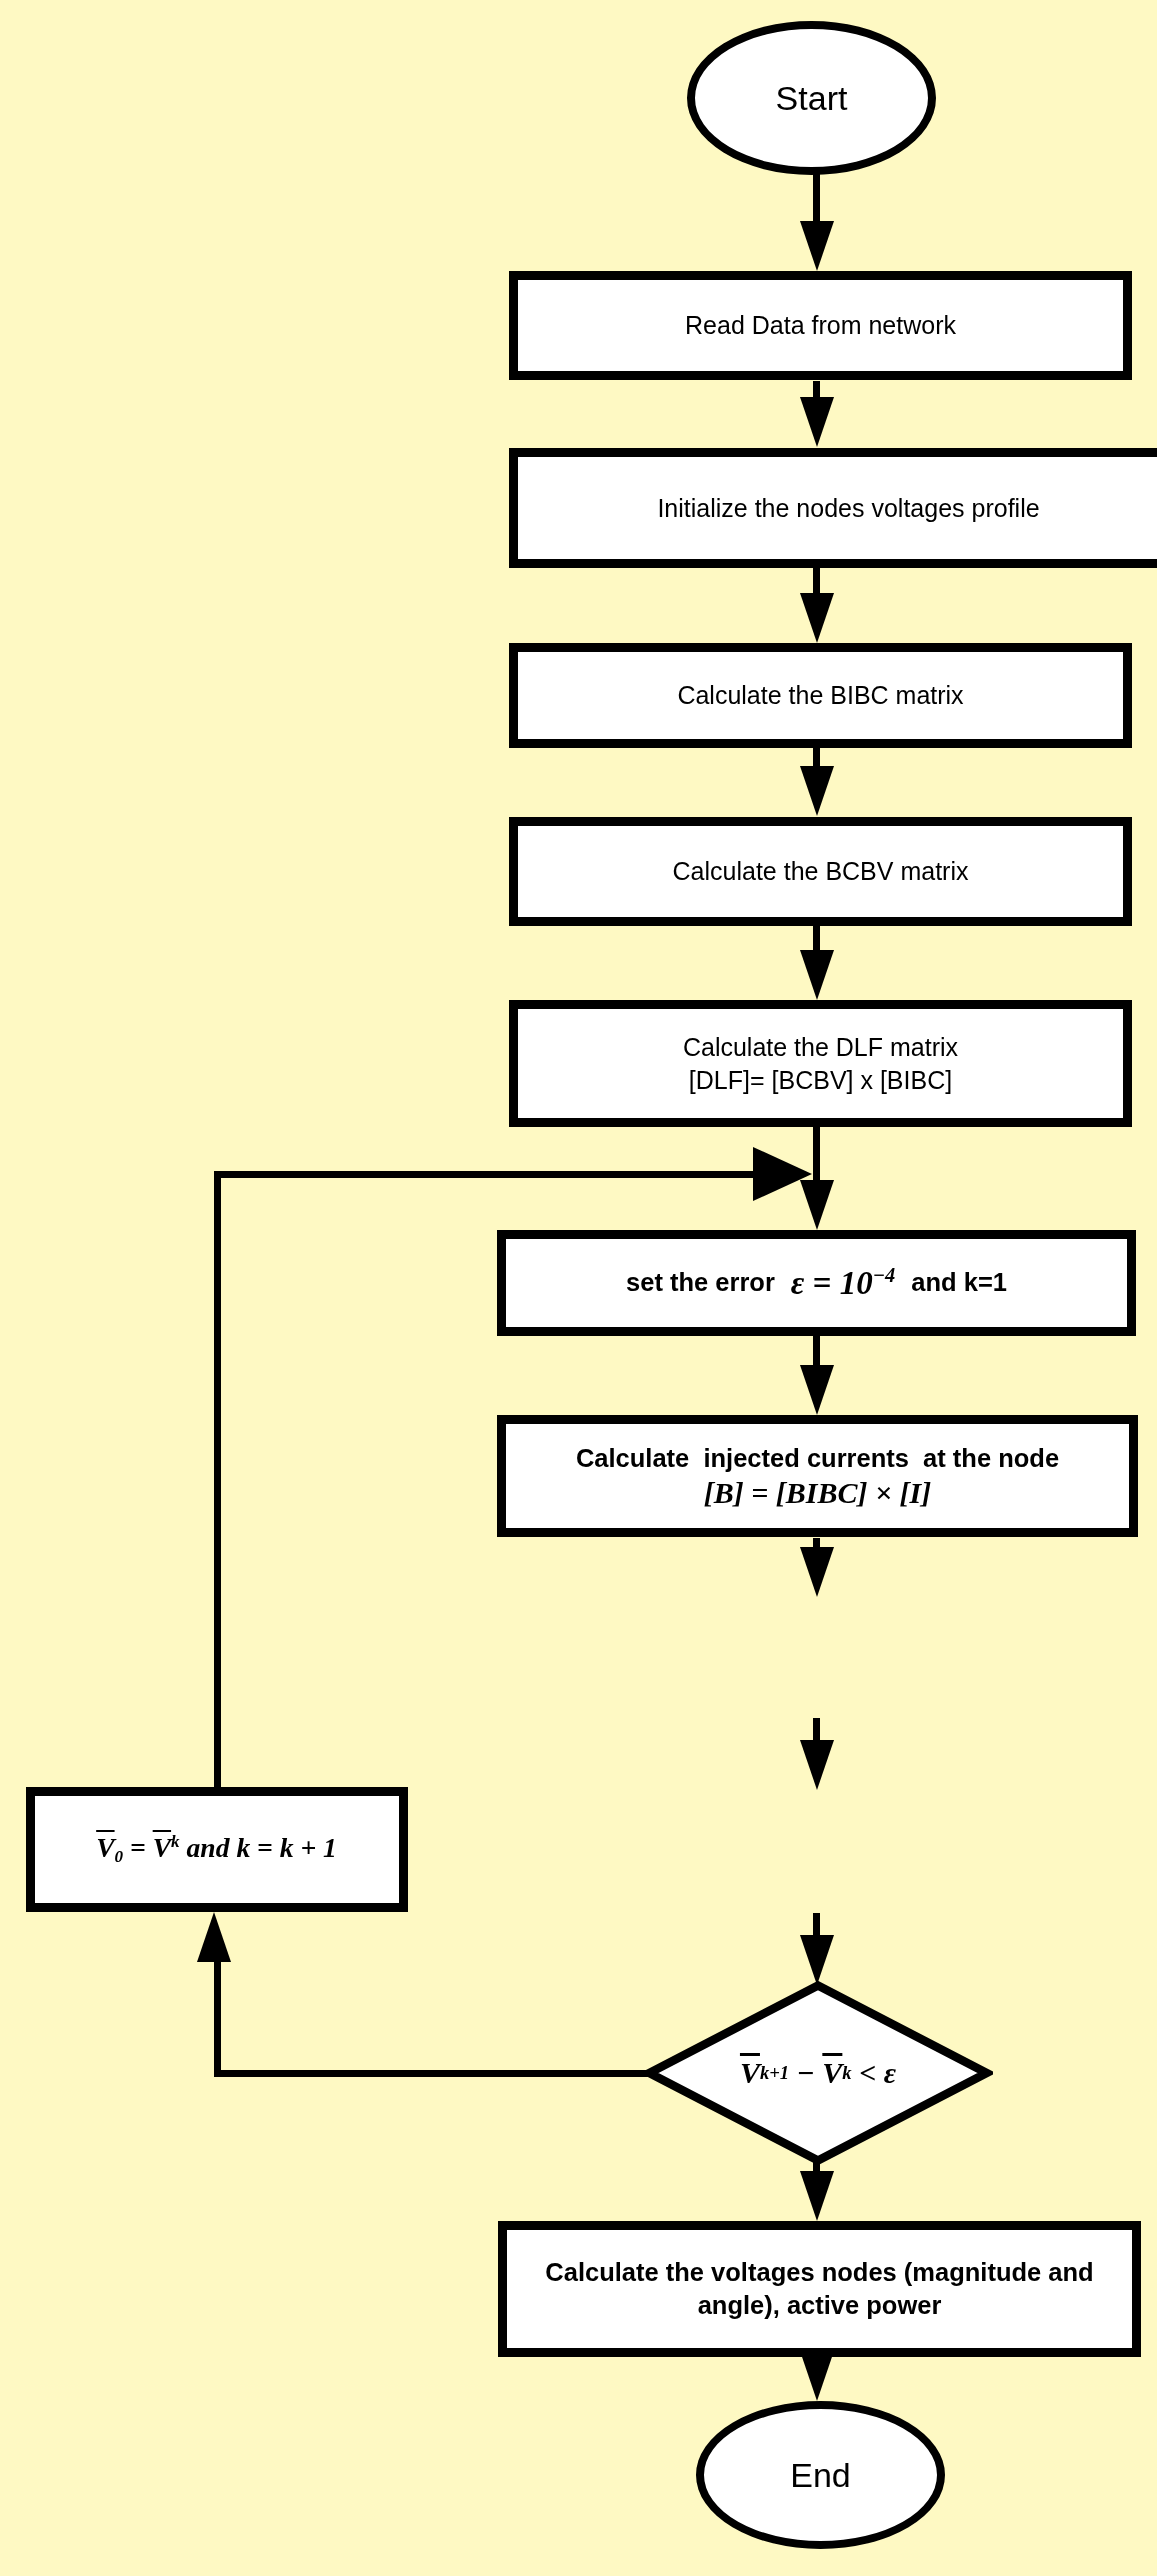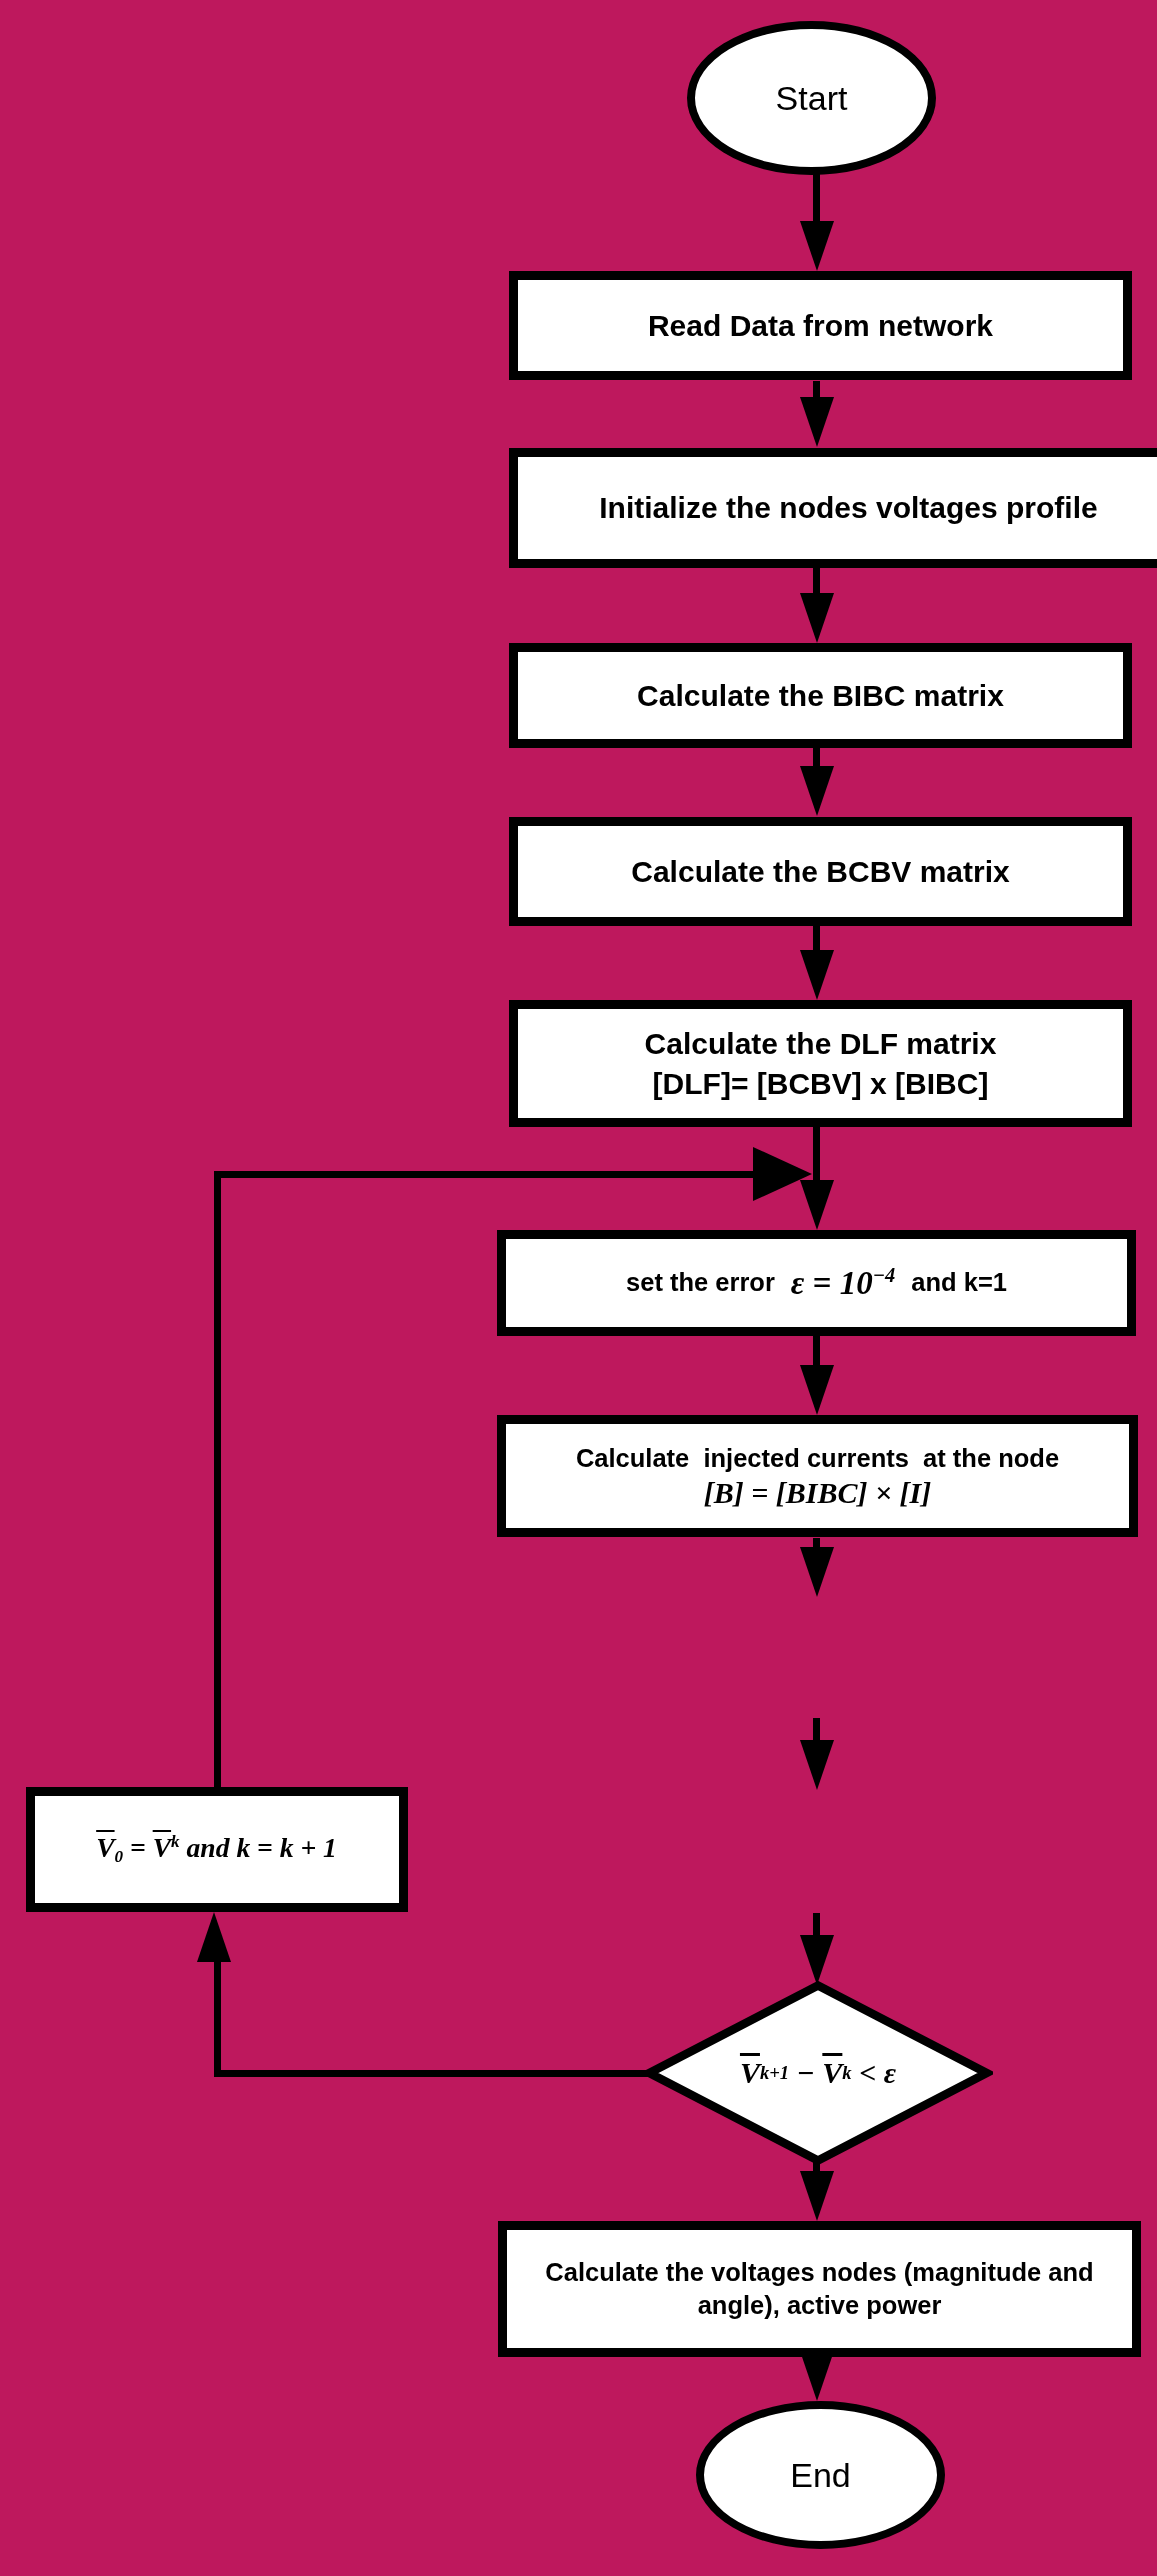--- a/index.html
+++ b/index.html
@@ -1,39 +1,39 @@
 <!DOCTYPE html>
 <html style="font-size:8.5px"><head>
 <meta charset="utf-8">
 <style>
   html,body { margin:0; padding:0; background:#ffffff; }
   #canvas {
     position:relative;
     width:1157px; height:2576px;
-    background:#be185d;
+    background:#fef9c3;
     font-family:"Liberation Sans","DejaVu Sans",sans-serif;
     color:#000;
     overflow:hidden;
   }
   
   .process {
     position:absolute; box-sizing:border-box;
     border:9.5px solid #000; background:#fff;
     display:flex; flex-direction:column;
     align-items:center; justify-content:center;
     text-align:center;
   }
   .terminator {
     position:absolute; box-sizing:border-box;
     border:8.5px solid #000; border-radius:50%;
     background:#fff;
     display:flex; align-items:center; justify-content:center;
   }
   .ttext { font-size:34px; font-weight:400; }
-  .ptext { font-size:30px; font-weight:700; line-height:1.32; white-space:pre-wrap; }
+  .ptext { font-size:25px; font-weight:400; line-height:1.32; white-space:pre-wrap; }
   .ptext-sm { font-size:25.5px; font-weight:700; line-height:1.3; white-space:pre-wrap; }
   .math {
     font-family:"Liberation Serif","DejaVu Serif",serif;
     font-style:italic; font-weight:700; font-size:29px;
     white-space:pre-wrap;
   }
   .m-lg { font-size:33px; }
   .m-md { font-size:30px; }
   .sup { font-size:0.62em; vertical-align:0.6em; }
   .sub { font-size:0.62em; vertical-align:-0.25em; }

